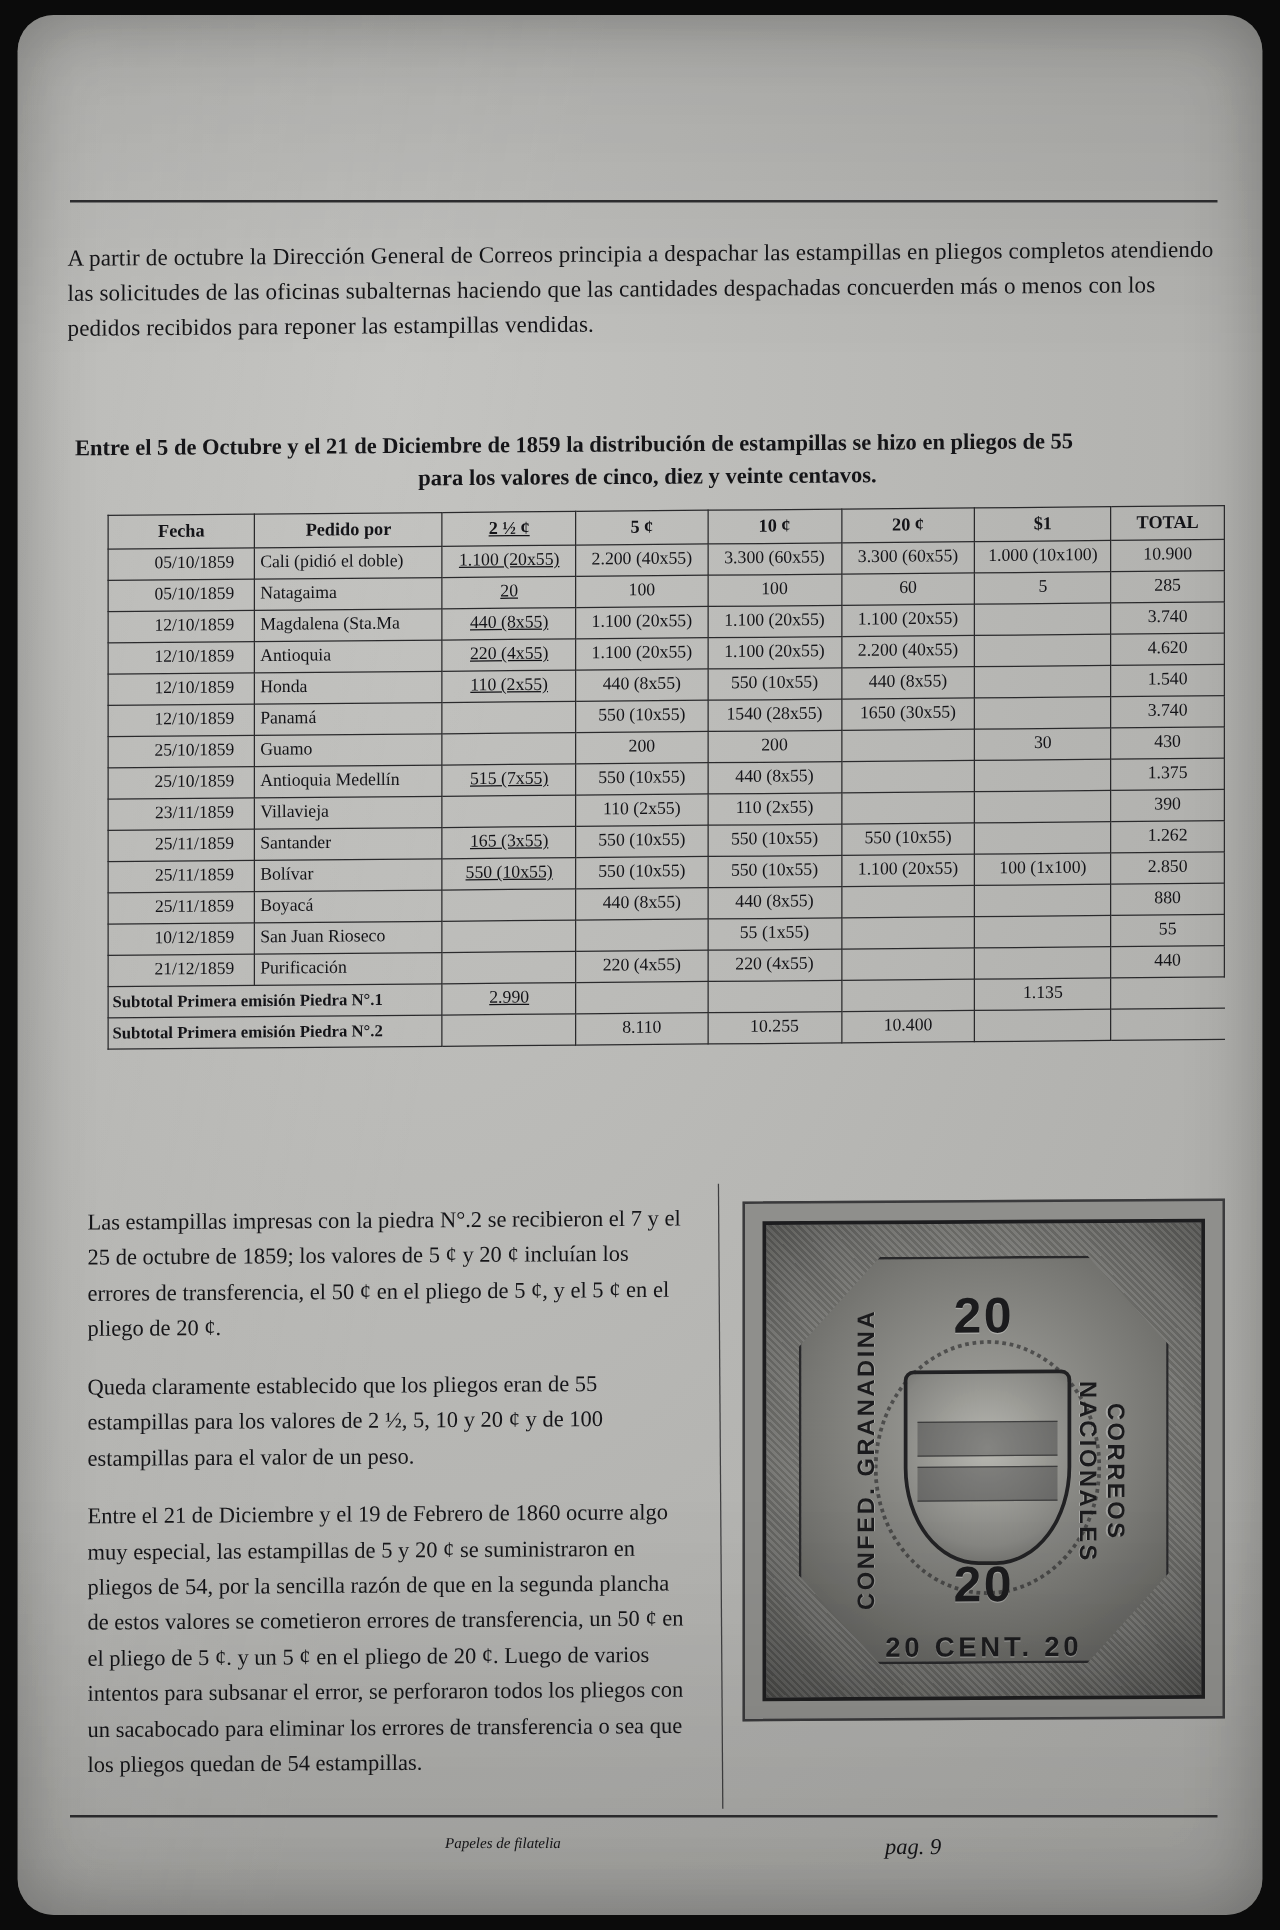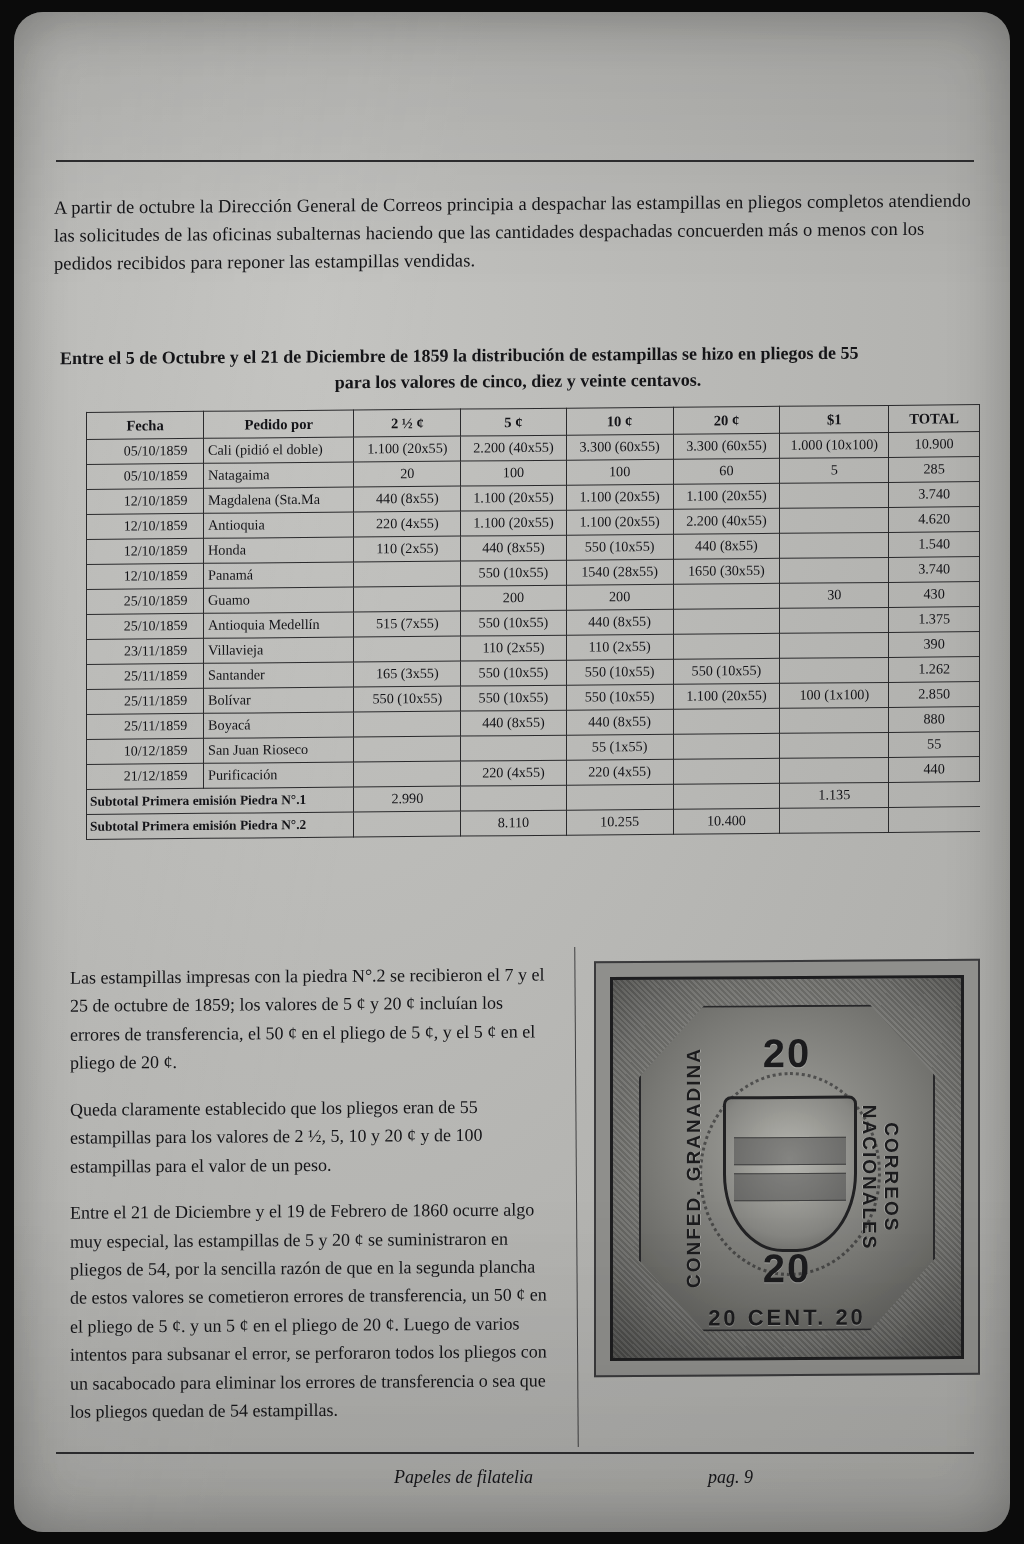--- a/index.html
+++ b/index.html
@@ -114,21 +114,21 @@
     font-weight: normal;
   }
   table.dist thead th {
     font-weight: bold;
     font-size: 14.6px;
     height: 22px;
   }
   table.dist td.date { width: 98px; font-size: 14px; padding-left: 24px; }
   table.dist td.who  { text-align: left; padding-left: 4px; width: 152px; }
   table.dist th.c-who { width: 152px; }
-  table.dist td.v25, table.dist th.c25 { width: 108px; }
+  table.dist td.v25, table.dist th.c25 { width: 108px; text-decoration: underline; }
   table.dist td.v5,  table.dist th.c5  { width: 106px; }
   table.dist td.v10, table.dist th.c10 { width: 108px; }
   table.dist td.v20, table.dist th.c20 { width: 108px; }
   table.dist td.v1p, table.dist th.c1p { width: 108px; }
   table.dist td.tot, table.dist th.ctot{ width: 98px; }
   table.dist tr.subtotal td.label {
     text-align: left;
     font-weight: bold;
     font-size: 13.4px;
     padding-left: 3px;
@@ -268,23 +268,22 @@
     color: rgba(120,120,118,0.55);
     letter-spacing: 1px;
     text-shadow: 0 1px 0 rgba(255,255,255,0.25);
     pointer-events: none;
     white-space: nowrap;
   }
   #footer-left {
     position: absolute;
     left: 320px;
     top: 1455px;
-    font-size: 18px;
+    font-size: 12px;
     font-style: italic;
-    margin-left: 38px;
   }
   #footer-right {
     position: absolute;
     left: 672px;
     top: 1455px;
     font-size: 18px;
     font-style: italic;
   }
 </style>
 </head>

